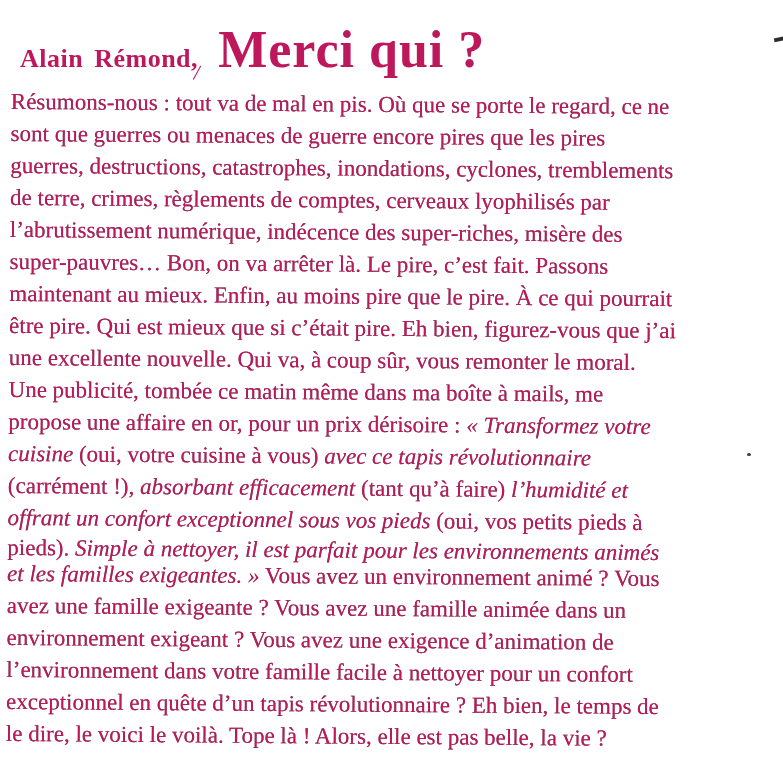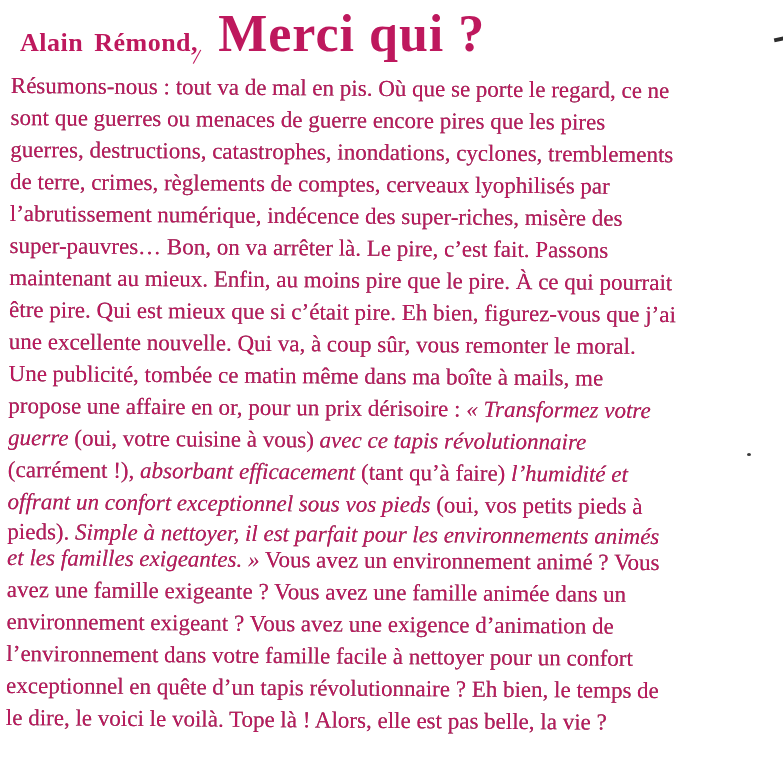--- a/index.html
+++ b/index.html
@@ -25,21 +25,21 @@
   }
   .insertion-mark{
     display:inline-block;
     font-size:22px;
     position:relative;
     top:13px;
     left:-4px;
     transform:rotate(10deg);
   }
   .title{
-    margin:0 0 0 14px;
+    margin:16px 0 0 14px;
     font-weight:700;
     font-size:52px;
     line-height:1;
     letter-spacing:1px;
     white-space:nowrap;
   }
   .article{
     margin:10px 6px 0 11px;
     font-size:23px;
     line-height:32px;
@@ -77,21 +77,21 @@
       <div class="line"><span>sont que guerres ou menaces de guerre encore pires que les pires</span></div>
       <div class="line"><span>guerres, destructions, catastrophes, inondations, cyclones, tremblements</span></div>
       <div class="line"><span>de terre, crimes, règlements de comptes, cerveaux lyophilisés par</span></div>
       <div class="line"><span>l’abrutissement numérique, indécence des super-riches, misère des</span></div>
       <div class="line"><span>super-pauvres… Bon, on va arrêter là. Le pire, c’est fait. Passons</span></div>
       <div class="line"><span>maintenant au mieux. Enfin, au moins pire que le pire. À ce qui pourrait</span></div>
       <div class="line"><span>être pire. Qui est mieux que si c’était pire. Eh bien, figurez-vous que j’ai</span></div>
       <div class="line"><span>une excellente nouvelle. Qui va, à coup sûr, vous remonter le moral.</span></div>
       <div class="line"><span>Une publicité, tombée ce matin même dans ma boîte à mails, me</span></div>
       <div class="line"><span>propose une affaire en or, pour un prix dérisoire : </span><span class="it">« Transformez votre</span></div>
-      <div class="line"><span class="it">guerre</span><span> (oui, votre cuisine à vous) </span><span class="it">avec ce tapis révolutionnaire</span></div>
+      <div class="line"><span class="it">cuisine</span><span> (oui, votre cuisine à vous) </span><span class="it">avec ce tapis révolutionnaire</span></div>
       <div class="line"><span>(carrément !), </span><span class="it">absorbant efficacement</span><span> (tant qu’à faire) </span><span class="it">l’humidité et</span></div>
       <div class="line"><span class="it">offrant un confort exceptionnel sous vos pieds</span><span> (oui, vos petits pieds à</span></div>
       <div class="line"><span>pieds). </span><span class="it">Simple à nettoyer, il est parfait pour les environnements animés</span></div>
       <div class="line"><span class="it">et les familles exigeantes. »</span><span> Vous avez un environnement animé ? Vous</span></div>
       <div class="line"><span>avez une famille exigeante ? Vous avez une famille animée dans un</span></div>
       <div class="line"><span>environnement exigeant ? Vous avez une exigence d’animation de</span></div>
       <div class="line"><span>l’environnement dans votre famille facile à nettoyer pour un confort</span></div>
       <div class="line"><span>exceptionnel en quête d’un tapis révolutionnaire ? Eh bien, le temps de</span></div>
       <div class="line"><span>le dire, le voici le voilà. Tope là ! Alors, elle est pas belle, la vie ?</span></div>
     </div>

